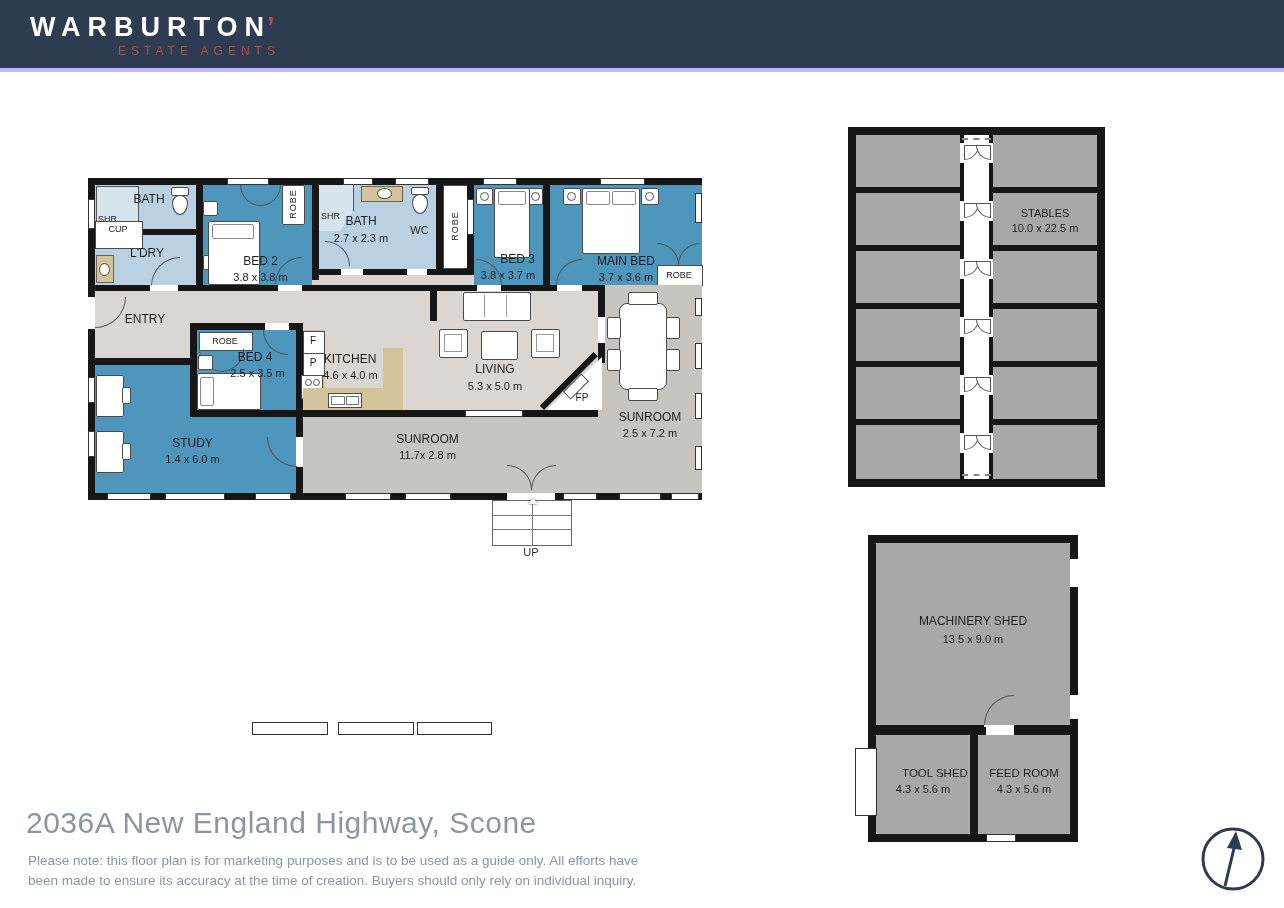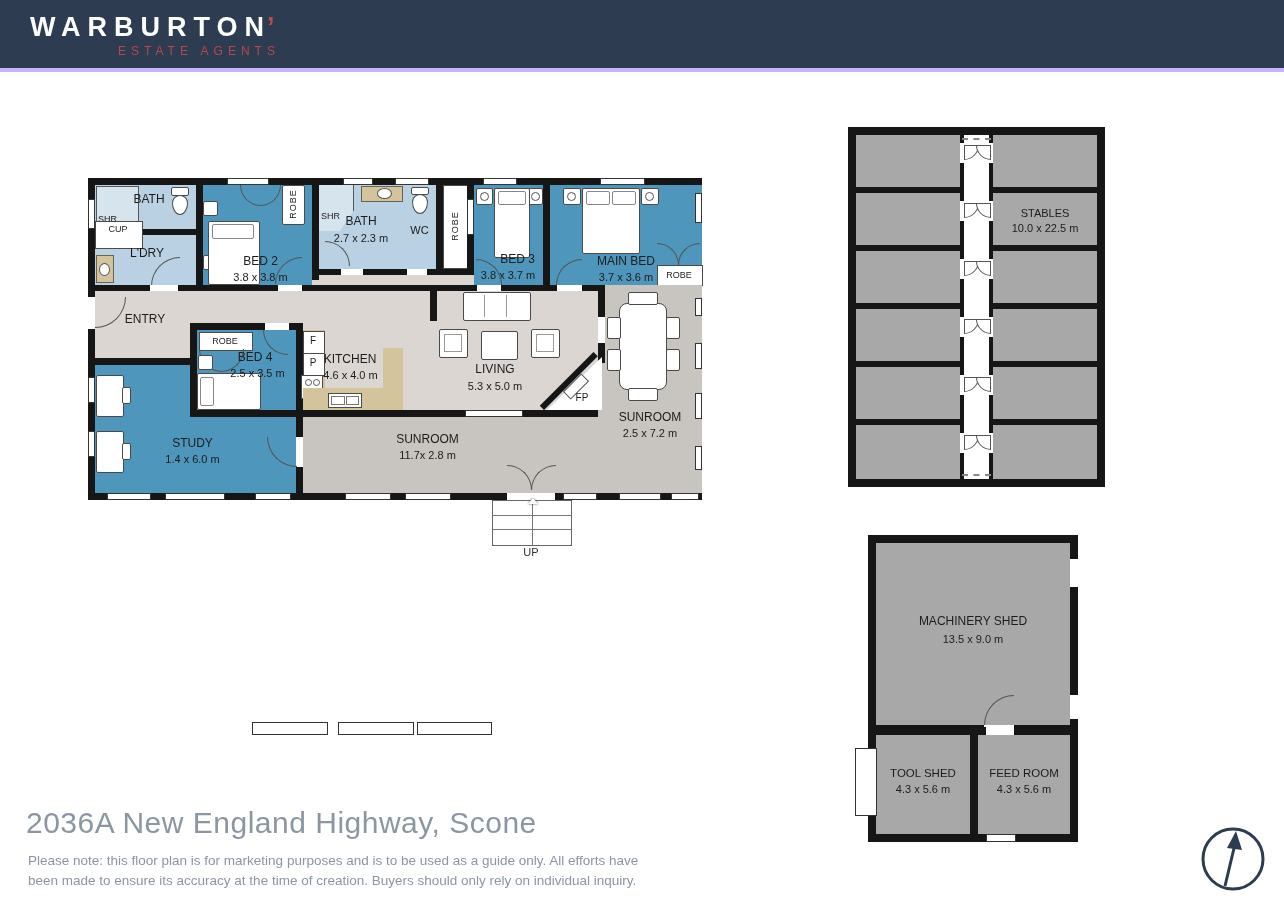--- a/index.html
+++ b/index.html
@@ -348,21 +348,21 @@
     <div class="lbl" style="left:0;top:72px;width:194px;font-size:12px;">MACHINERY SHED</div>
     <div class="dim" style="left:0;top:90px;width:194px;">13.5 x 9.0 m</div>
     <div class="win" style="left:108px;bottom:-8px;width:30px;height:8px;border:none;"></div>
     <div class="arc arc-br" style="left:108px;top:152px;width:29px;height:29px;"></div>
     <div class="win" style="right:-8px;top:16px;width:8px;height:28px;border:none;"></div>
     <div class="win" style="right:-8px;top:152px;width:8px;height:24px;border:none;"></div>
   </div>
 
   <div class="a tfshed">
     <div class="wall" style="left:94px;top:0;width:8px;height:99px;"></div>
-    <div class="lbl" style="left:0;top:32px;width:94px;font-size:11.5px;">TOOL SHED</div>
+    <div class="lbl" style="left:12px;top:32px;width:94px;font-size:11.5px;">TOOL SHED</div>
     <div class="dim" style="left:0;top:48px;width:94px;">4.3 x 5.6 m</div>
     <div class="lbl" style="left:102px;top:32px;width:92px;font-size:11.5px;">FEED ROOM</div>
     <div class="dim" style="left:102px;top:48px;width:92px;">4.3 x 5.6 m</div>
     <div class="win" style="left:110px;top:-8px;width:28px;height:8px;border:none;"></div>
     <div class="win" style="left:110px;bottom:-8px;width:30px;height:8px;"></div>
   </div>
   <div class="a" style="left:855px;top:748px;width:22px;height:68px;background:#fff;border:1px solid #333;box-sizing:border-box;"></div>
 
   <div class="a addr">2036A New England Highway, Scone</div>
   <div class="a disc">Please note: this floor plan is for marketing purposes and is to be used as a guide only. All efforts have

